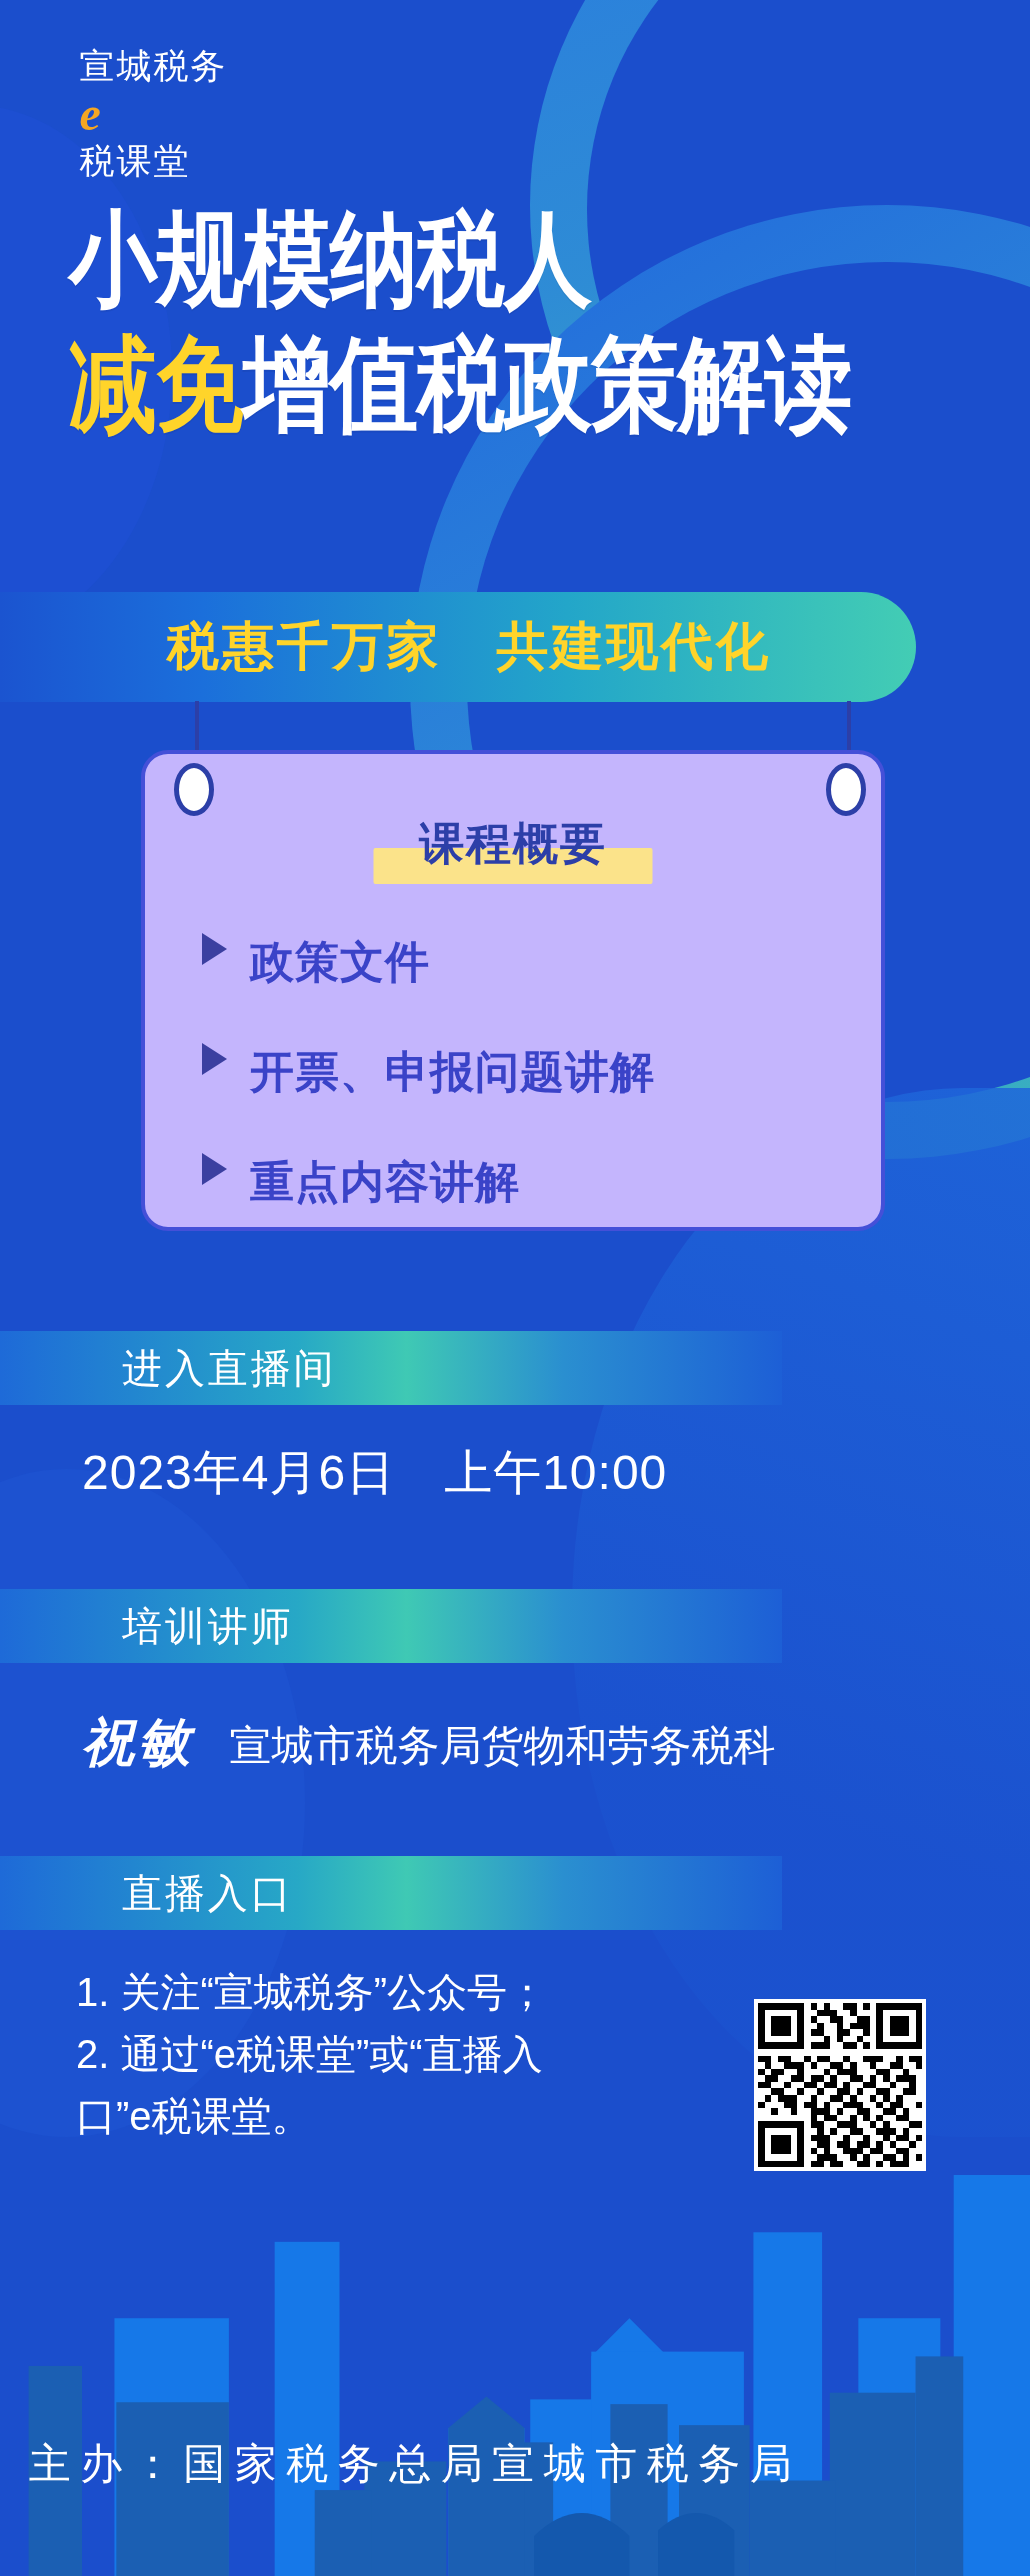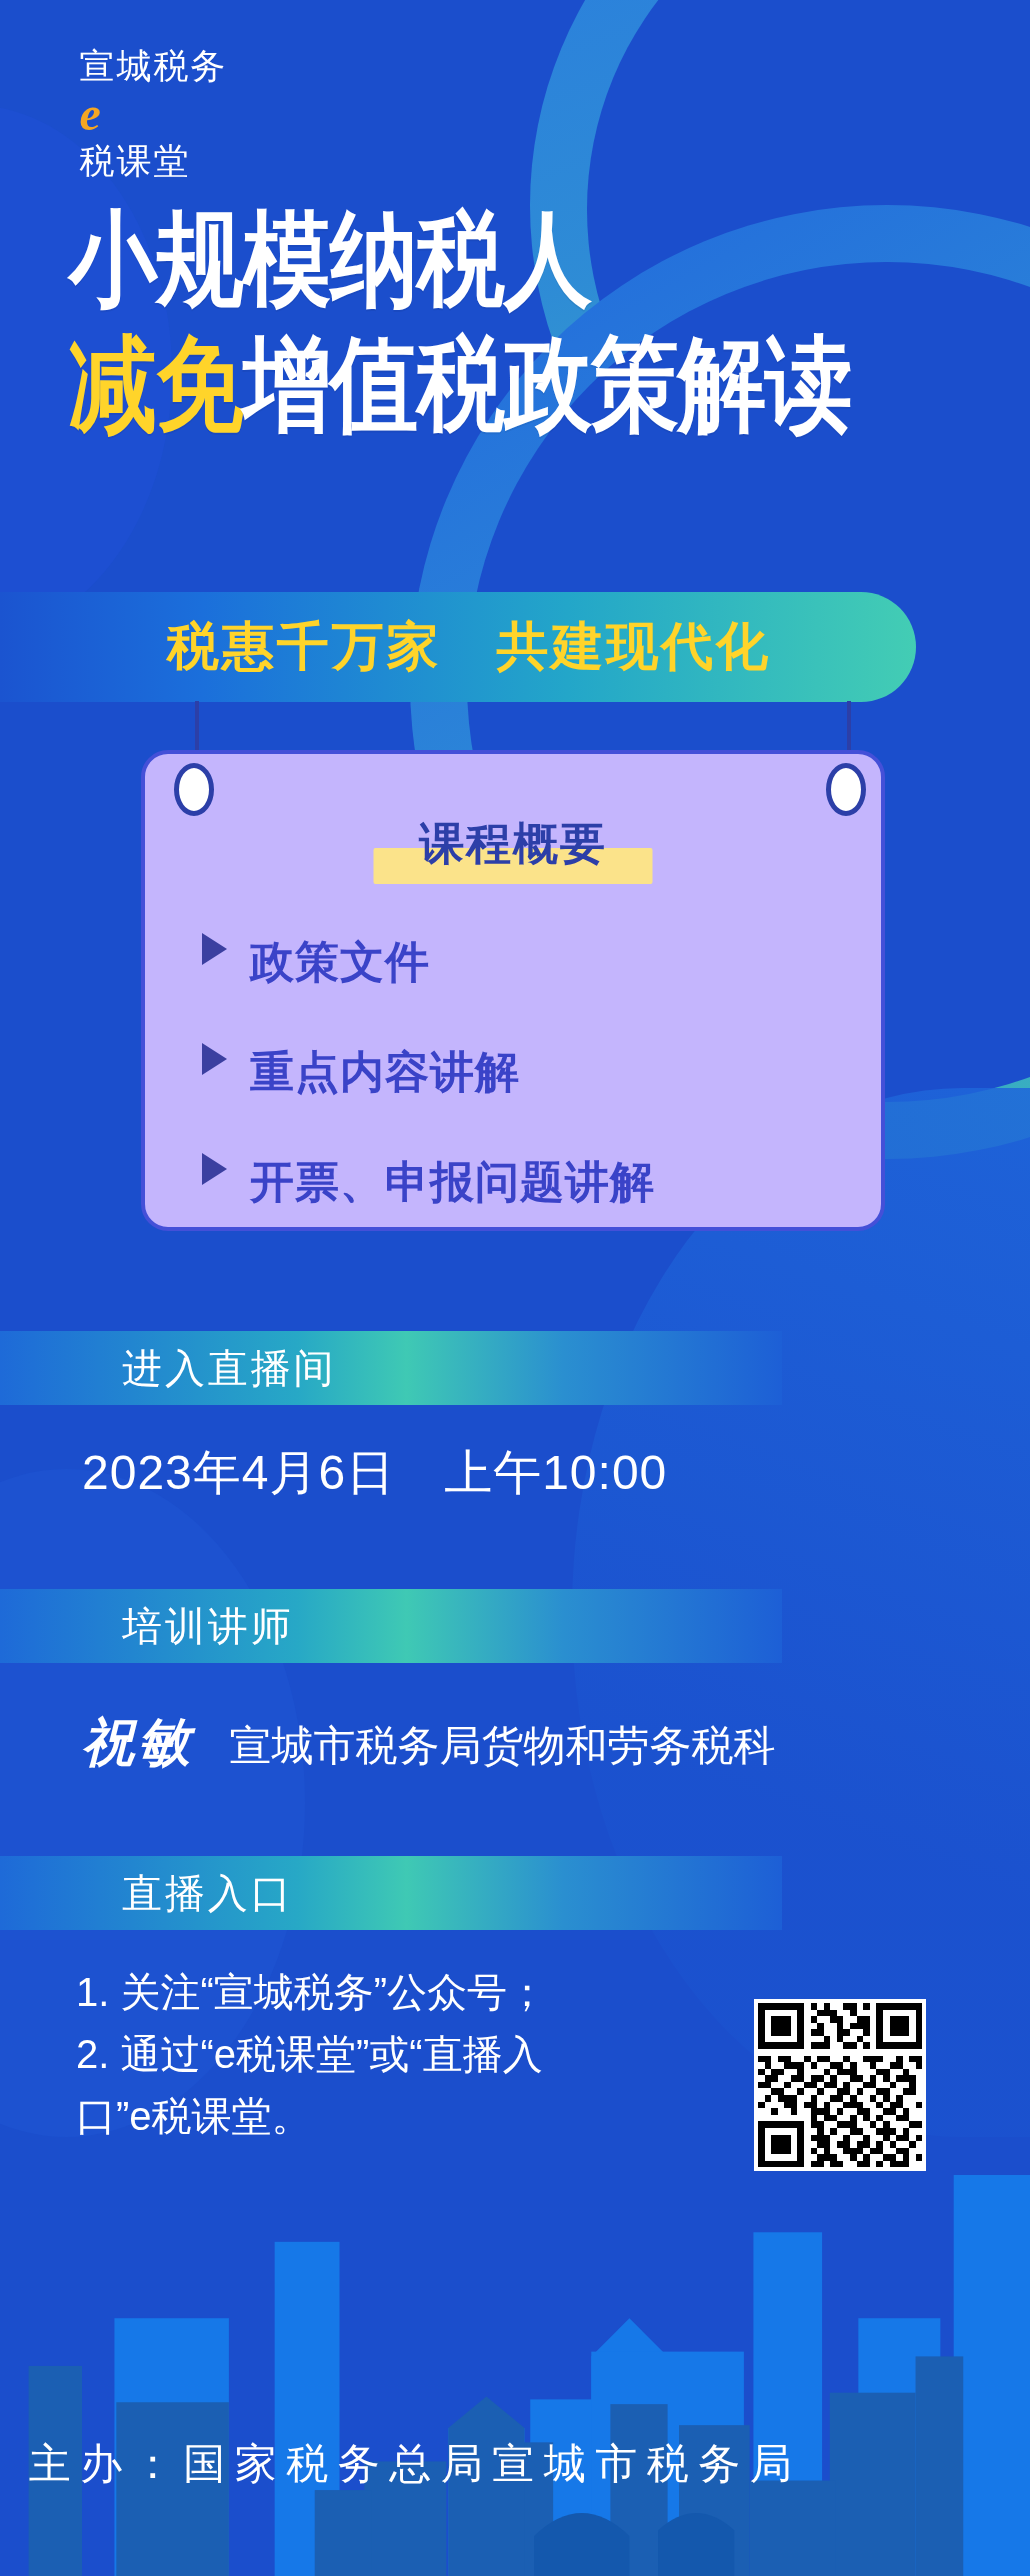--- a/index.html
+++ b/index.html
@@ -201,25 +201,25 @@
       <div class="card-title-hl"></div>
       <div class="card-title">课程概要</div>
     </div>
     <div class="bullets">
       <div class="bullet">
         <span class="bullet-mark"></span>
         <span class="bullet-text">政策文件</span>
       </div>
       <div class="bullet">
         <span class="bullet-mark"></span>
-        <span class="bullet-text">重点内容讲解</span>
+        <span class="bullet-text">开票、申报问题讲解</span>
       </div>
       <div class="bullet">
         <span class="bullet-mark"></span>
-        <span class="bullet-text">开票、申报问题讲解</span>
+        <span class="bullet-text">重点内容讲解</span>
       </div>
     </div>
   </div>
 
   <div class="label-bar" style="top:1331px;">
     <span>进入直播间</span>
   </div>
   <div class="value-row v-time" style="top:1441px;">2023年4月6日　上午10:00</div>
 
   <div class="label-bar" style="top:1589px;">

